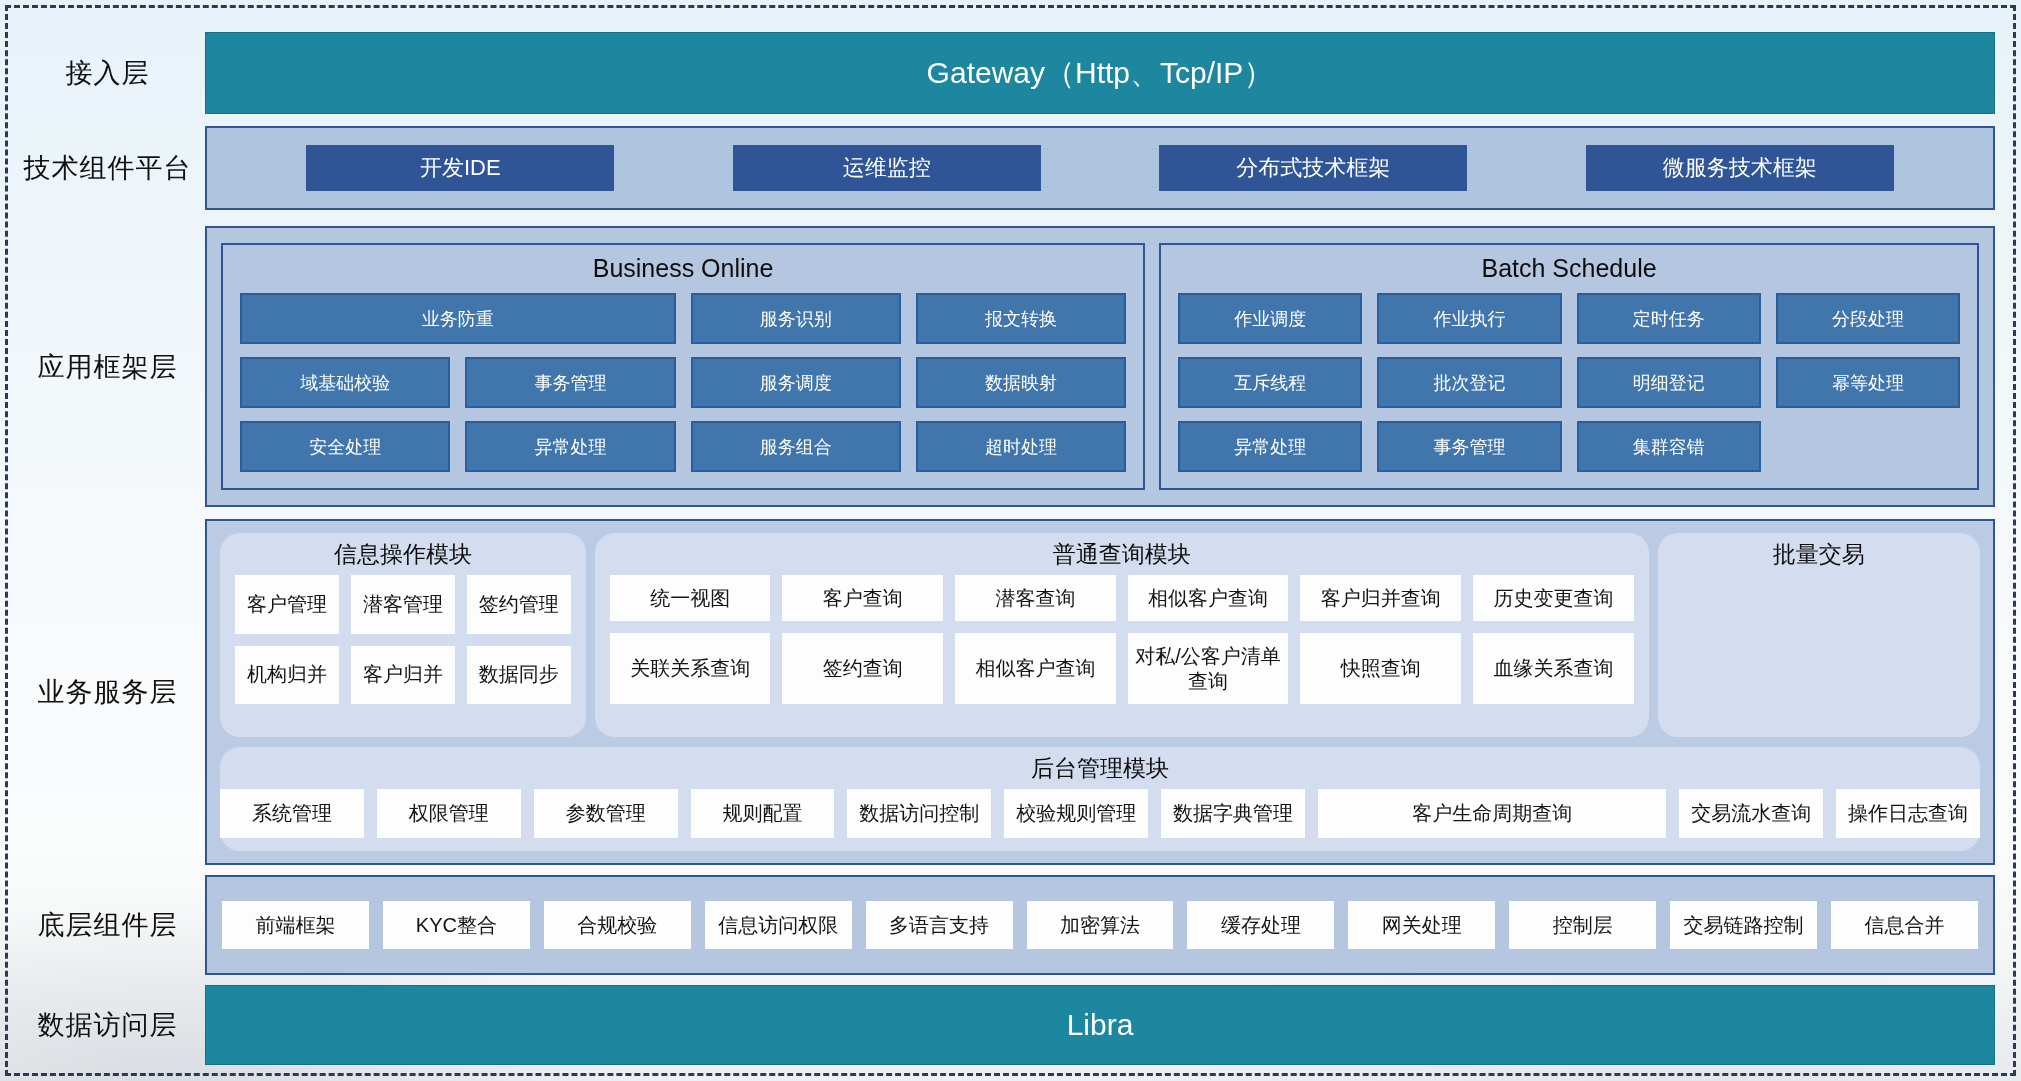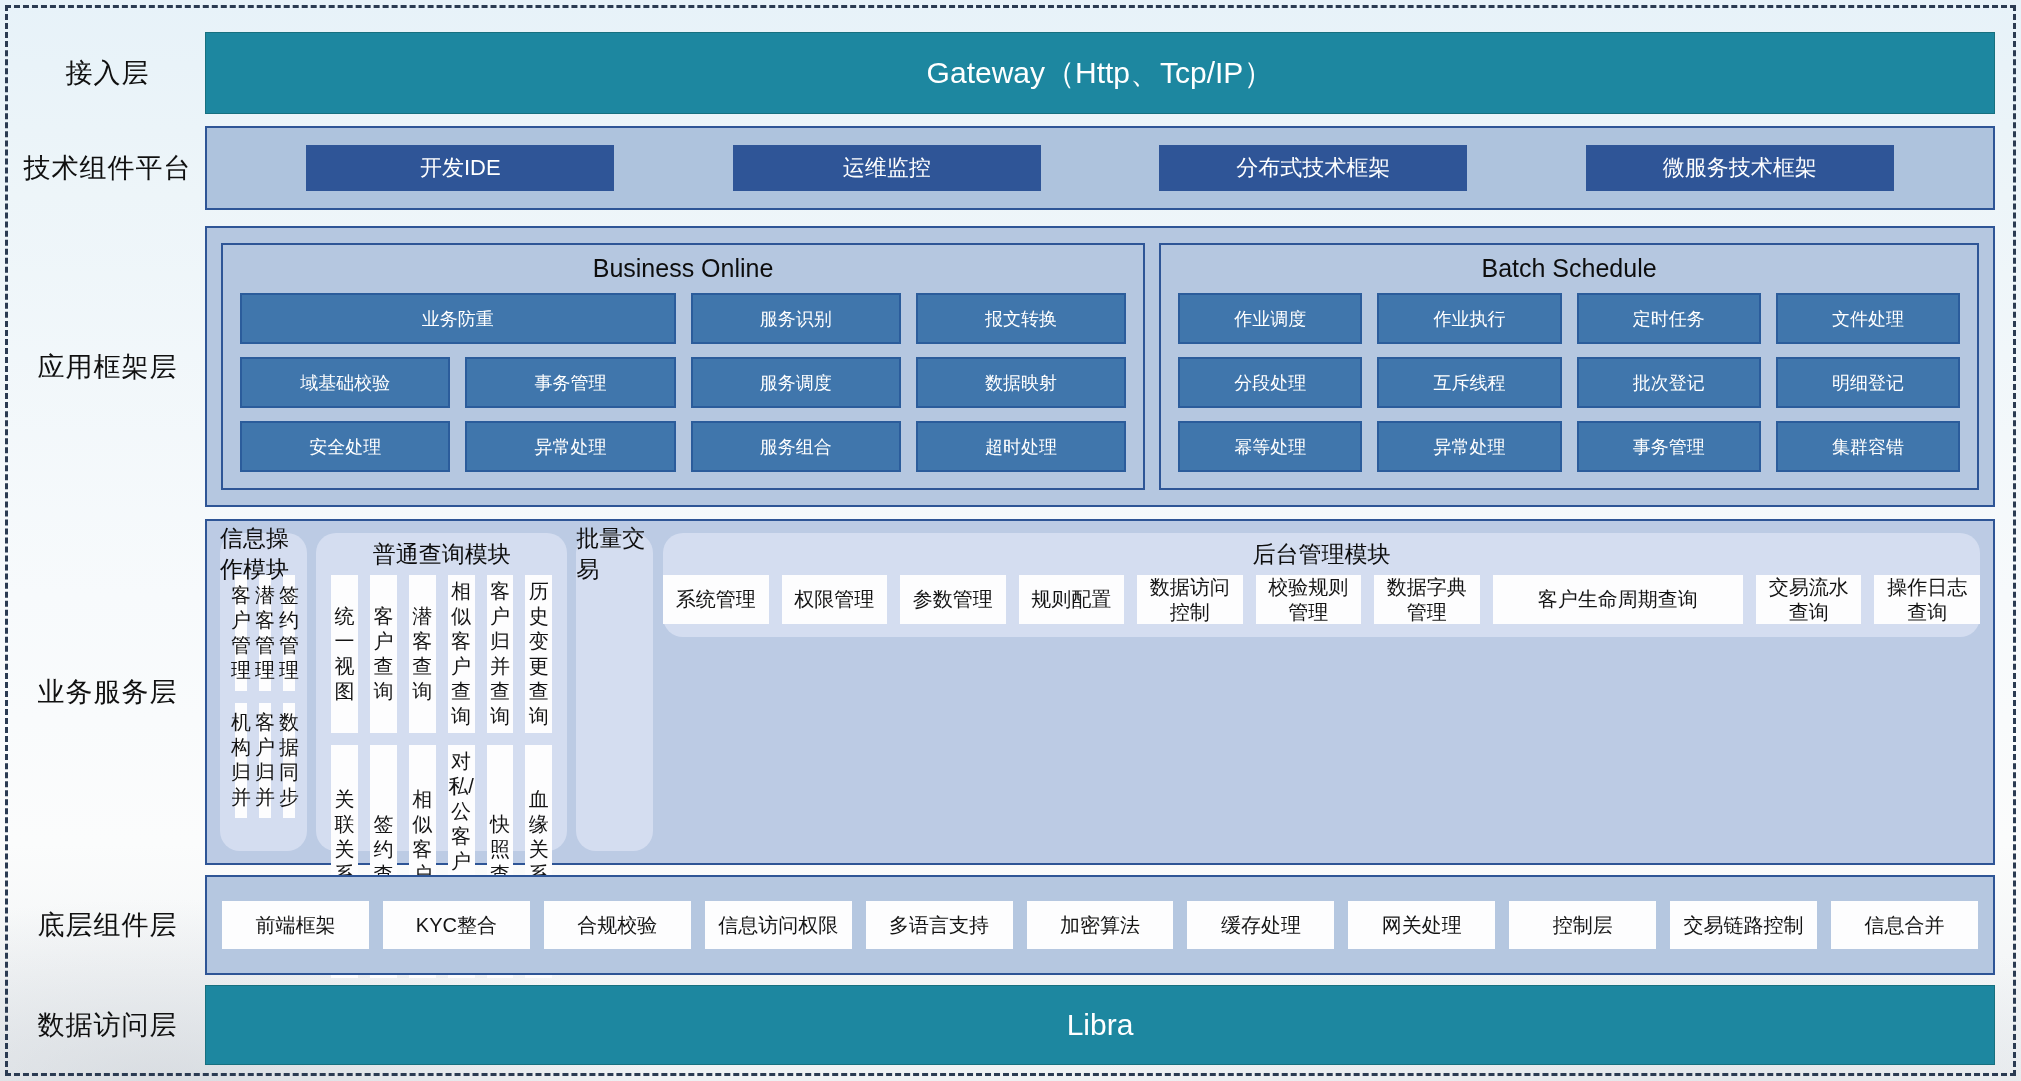--- a/index.html
+++ b/index.html
@@ -75,21 +75,21 @@
   .fw-btn {
     background: #4076ac; border: 2px solid #2b5c9b;
     display: flex; align-items: center; justify-content: center;
     color: #ffffff; font-size: 18px; white-space: nowrap;
   }
   .fw-btn.wide { grid-column: span 2; }
 
   
   .biz-container {
     height: 100%; background: #bccbe4; border: 2px solid #2e5596;
-    display: flex; flex-direction: row; gap: 10px; padding: 12px 13px;
+    display: flex; flex-direction: column; gap: 10px; padding: 12px 13px;
   }
   .biz-groups { flex: 1; display: flex; gap: 9px; min-height: 0; }
   .group {
     background: #d4ddf0; border-radius: 20px;
     display: flex; flex-direction: column; min-width: 0;
   }
   .group.info  { flex: 21; }
   .group.query { flex: 60.5; }
   .group.batch { flex: 18.5; }
   .group-title {
@@ -179,21 +179,20 @@
               <div class="fw-btn">超时处理</div>
             </div>
           </div>
 
           <div class="fw-panel right">
             <div class="fw-title">Batch Schedule</div>
             <div class="fw-grid">
               <div class="fw-btn">作业调度</div>
               <div class="fw-btn">作业执行</div>
               <div class="fw-btn">定时任务</div>
-              <div class="fw-btn">文件处理</div>
               <div class="fw-btn">分段处理</div>
               <div class="fw-btn">互斥线程</div>
               <div class="fw-btn">批次登记</div>
               <div class="fw-btn">明细登记</div>
               <div class="fw-btn">幂等处理</div>
               <div class="fw-btn">异常处理</div>
               <div class="fw-btn">事务管理</div>
               <div class="fw-btn">集群容错</div>
             </div>
           </div>

